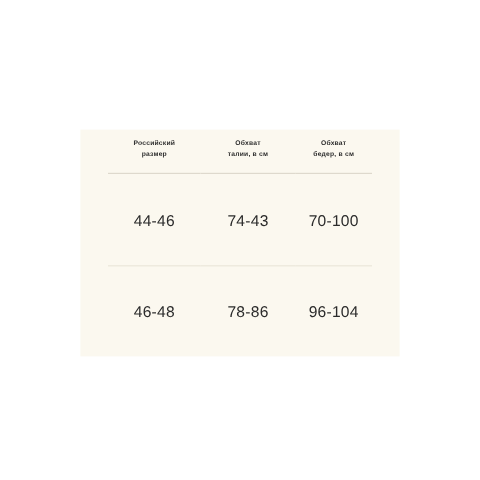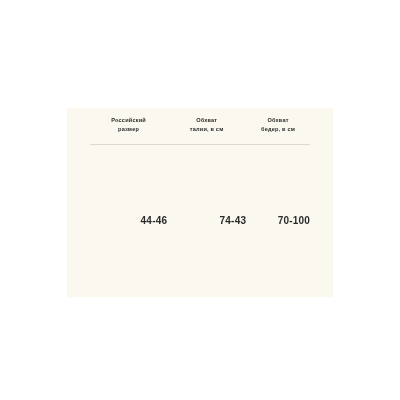--- a/index.html
+++ b/index.html
@@ -62,27 +62,26 @@
     border-bottom: 1px solid #ded9cd;
   }
 
   .hdr-line {
     display: block;
     white-space: nowrap;
   }
 
   
   .size-table tbody td {
-    font-size: 10px;
-    font-weight: bold;
+    font-size: 13px;
+    font-weight: normal;
     line-height: 1;
     letter-spacing: 0.2px;
     height: 19.2px;
     border-bottom: 1px solid #eae6da;
-    text-align: right;
   }
 
   .size-table tbody tr:last-child td {
     border-bottom: none;
   }
 
   
   .size-table thead th:first-child,
   .size-table tbody td:first-child {
     border-left: 23px solid transparent;
@@ -123,17 +122,22 @@
           </th>
         </tr>
       </thead>
 
       <tbody id="table-body">
           <tr>
             <td>44-46</td>
             <td>74-43</td>
             <td>70-100</td>
           </tr>
+          <tr>
+            <td>46-48</td>
+            <td>78-86</td>
+            <td>96-104</td>
+          </tr>
         </tbody>
     </table>
 
   </div>
 </div>
 
 </body></html>

